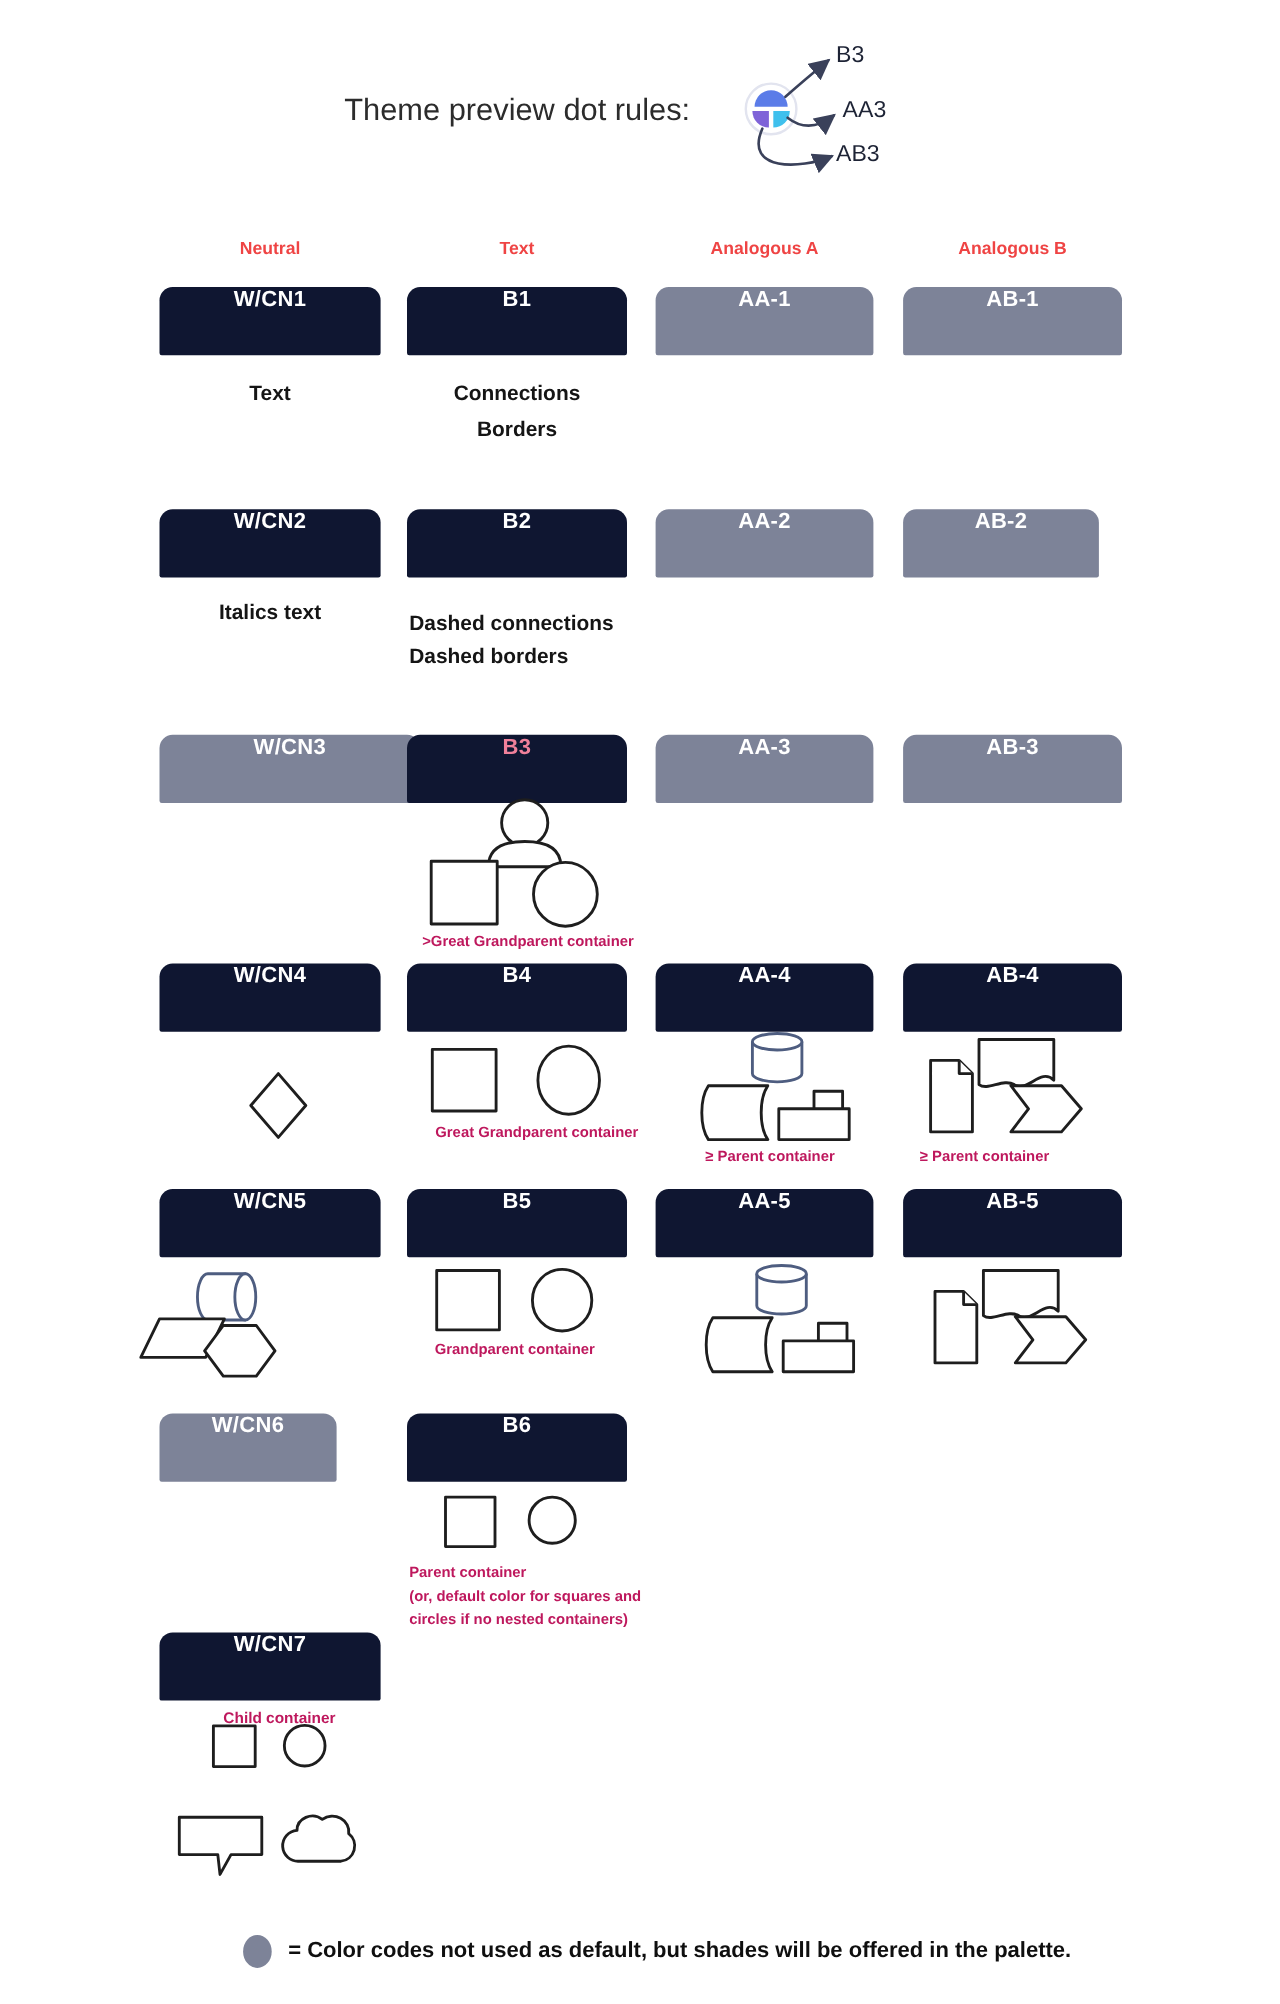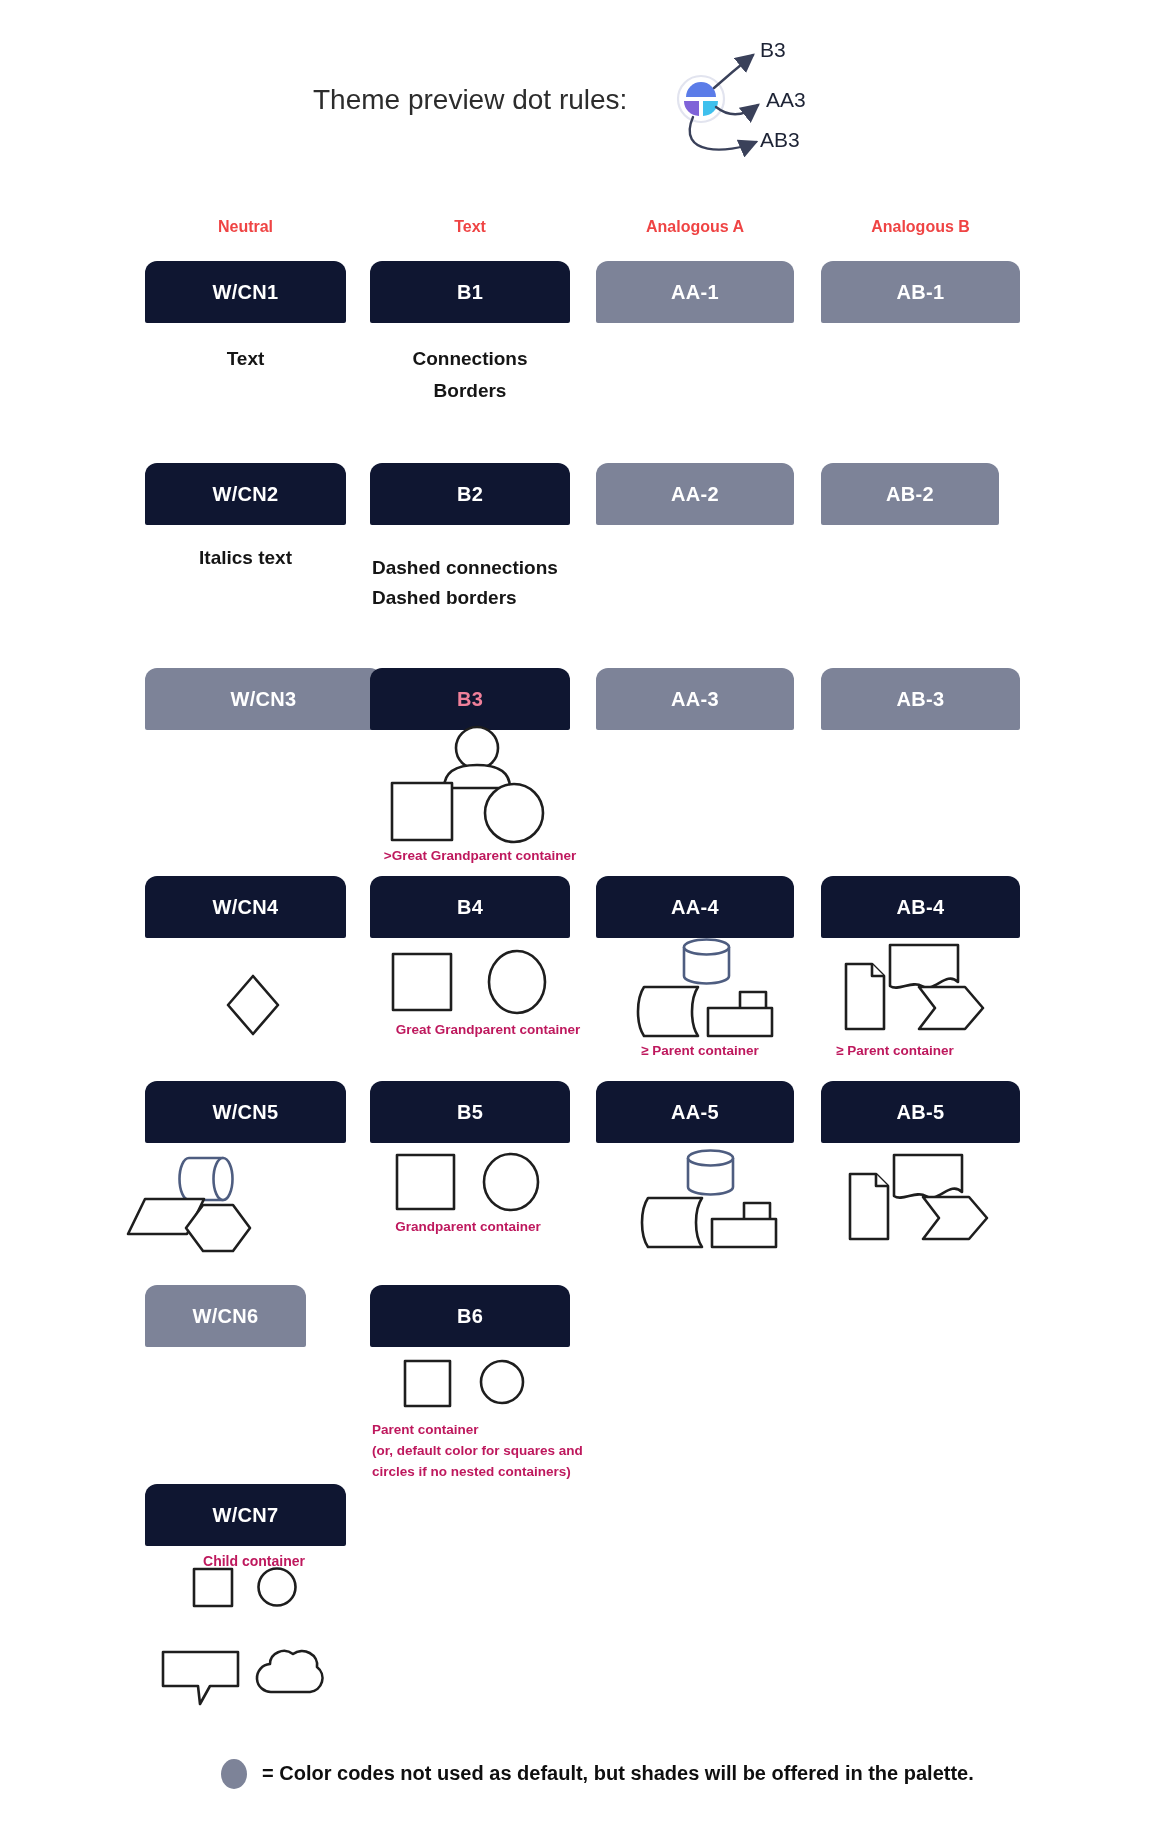--- a/index.html
+++ b/index.html
@@ -12,21 +12,21 @@
   }
   .dot-label{
     position:absolute;font-size:21px;font-weight:400;color:#1d2335;line-height:24px;
   }
   .col-header{
     position:absolute;height:30px;line-height:30px;text-align:center;
     font-size:16px;font-weight:700;color:#ef4444;
   }
   .pill{
     position:absolute;height:62px;border-radius:12px 12px 2px 2px;
-    display:flex;align-items:center;justify-content:center;
+    display:flex;align-items:flex-start;justify-content:center;
   }
   .pill.dark{background:var(--dark-navy);}
   .pill.gray{background:var(--slate-gray);}
   .pill-label{font-size:20px;font-weight:700;color:#ffffff;letter-spacing:.3px;}
   .cap-lg{
     position:absolute;font-size:19px;font-weight:700;color:#151515;line-height:30px;
   }
   .cap-sm{
     position:absolute;font-size:13.5px;font-weight:700;color:#be185d;line-height:21px;
   }

